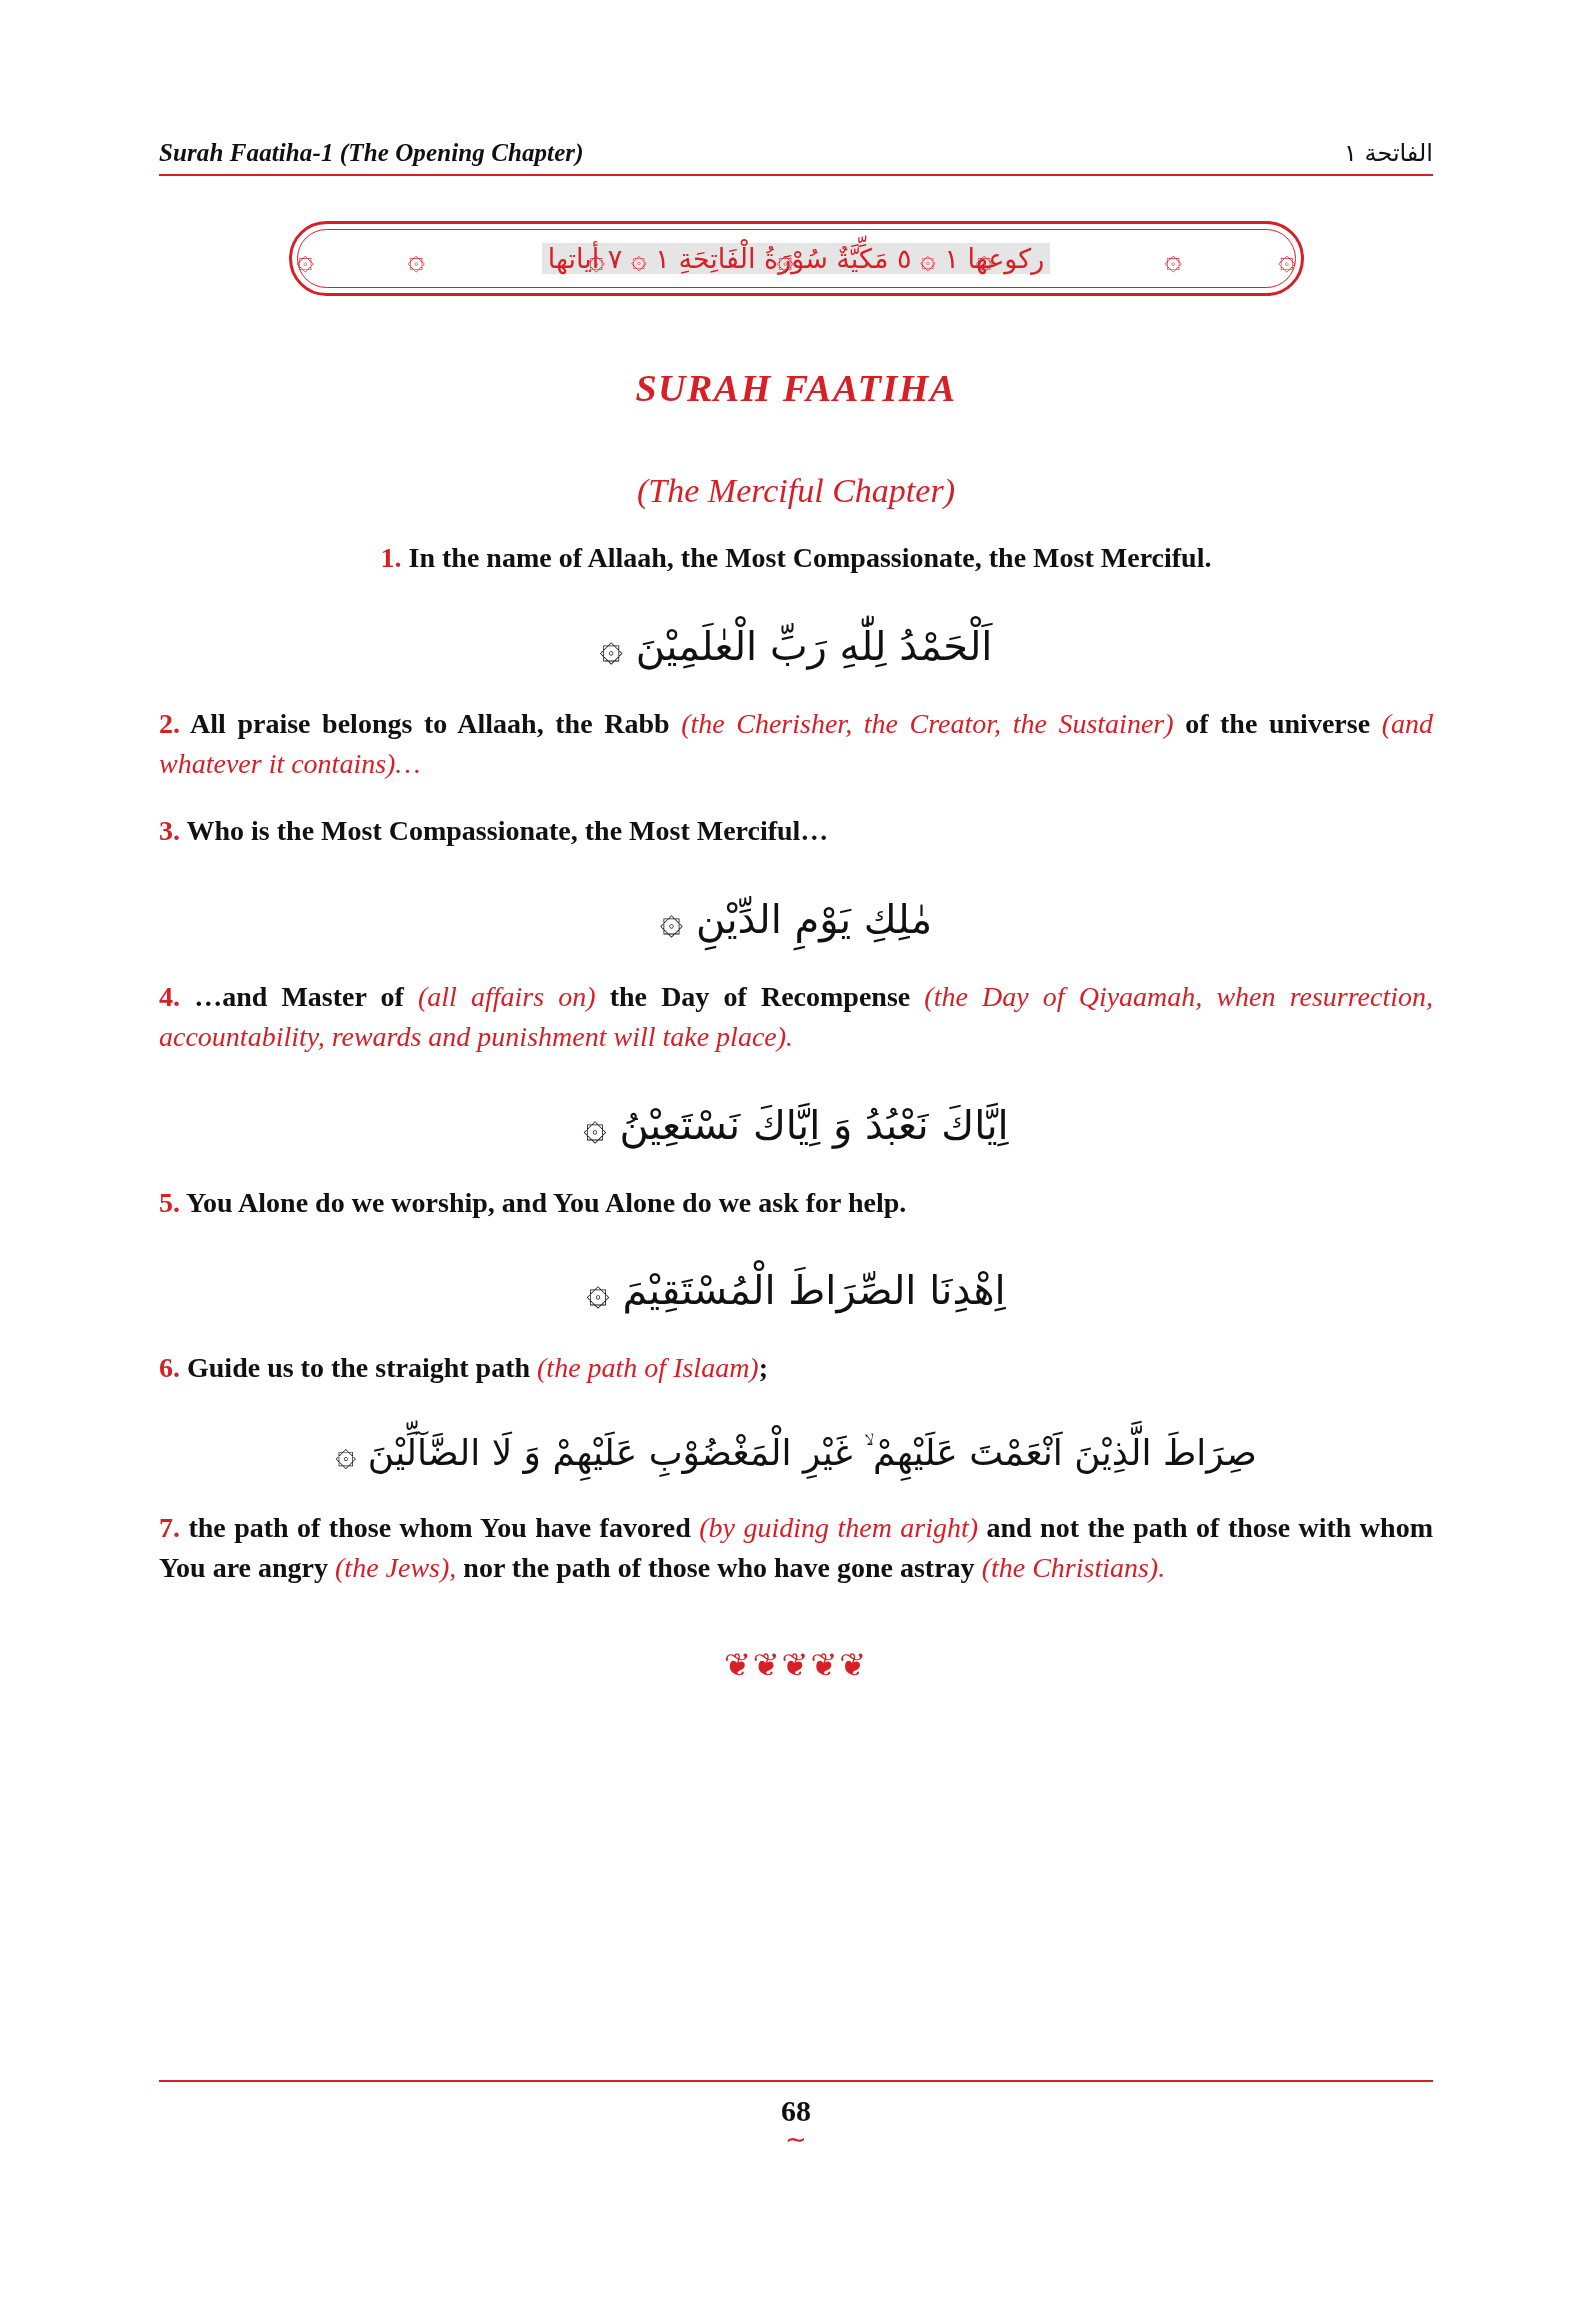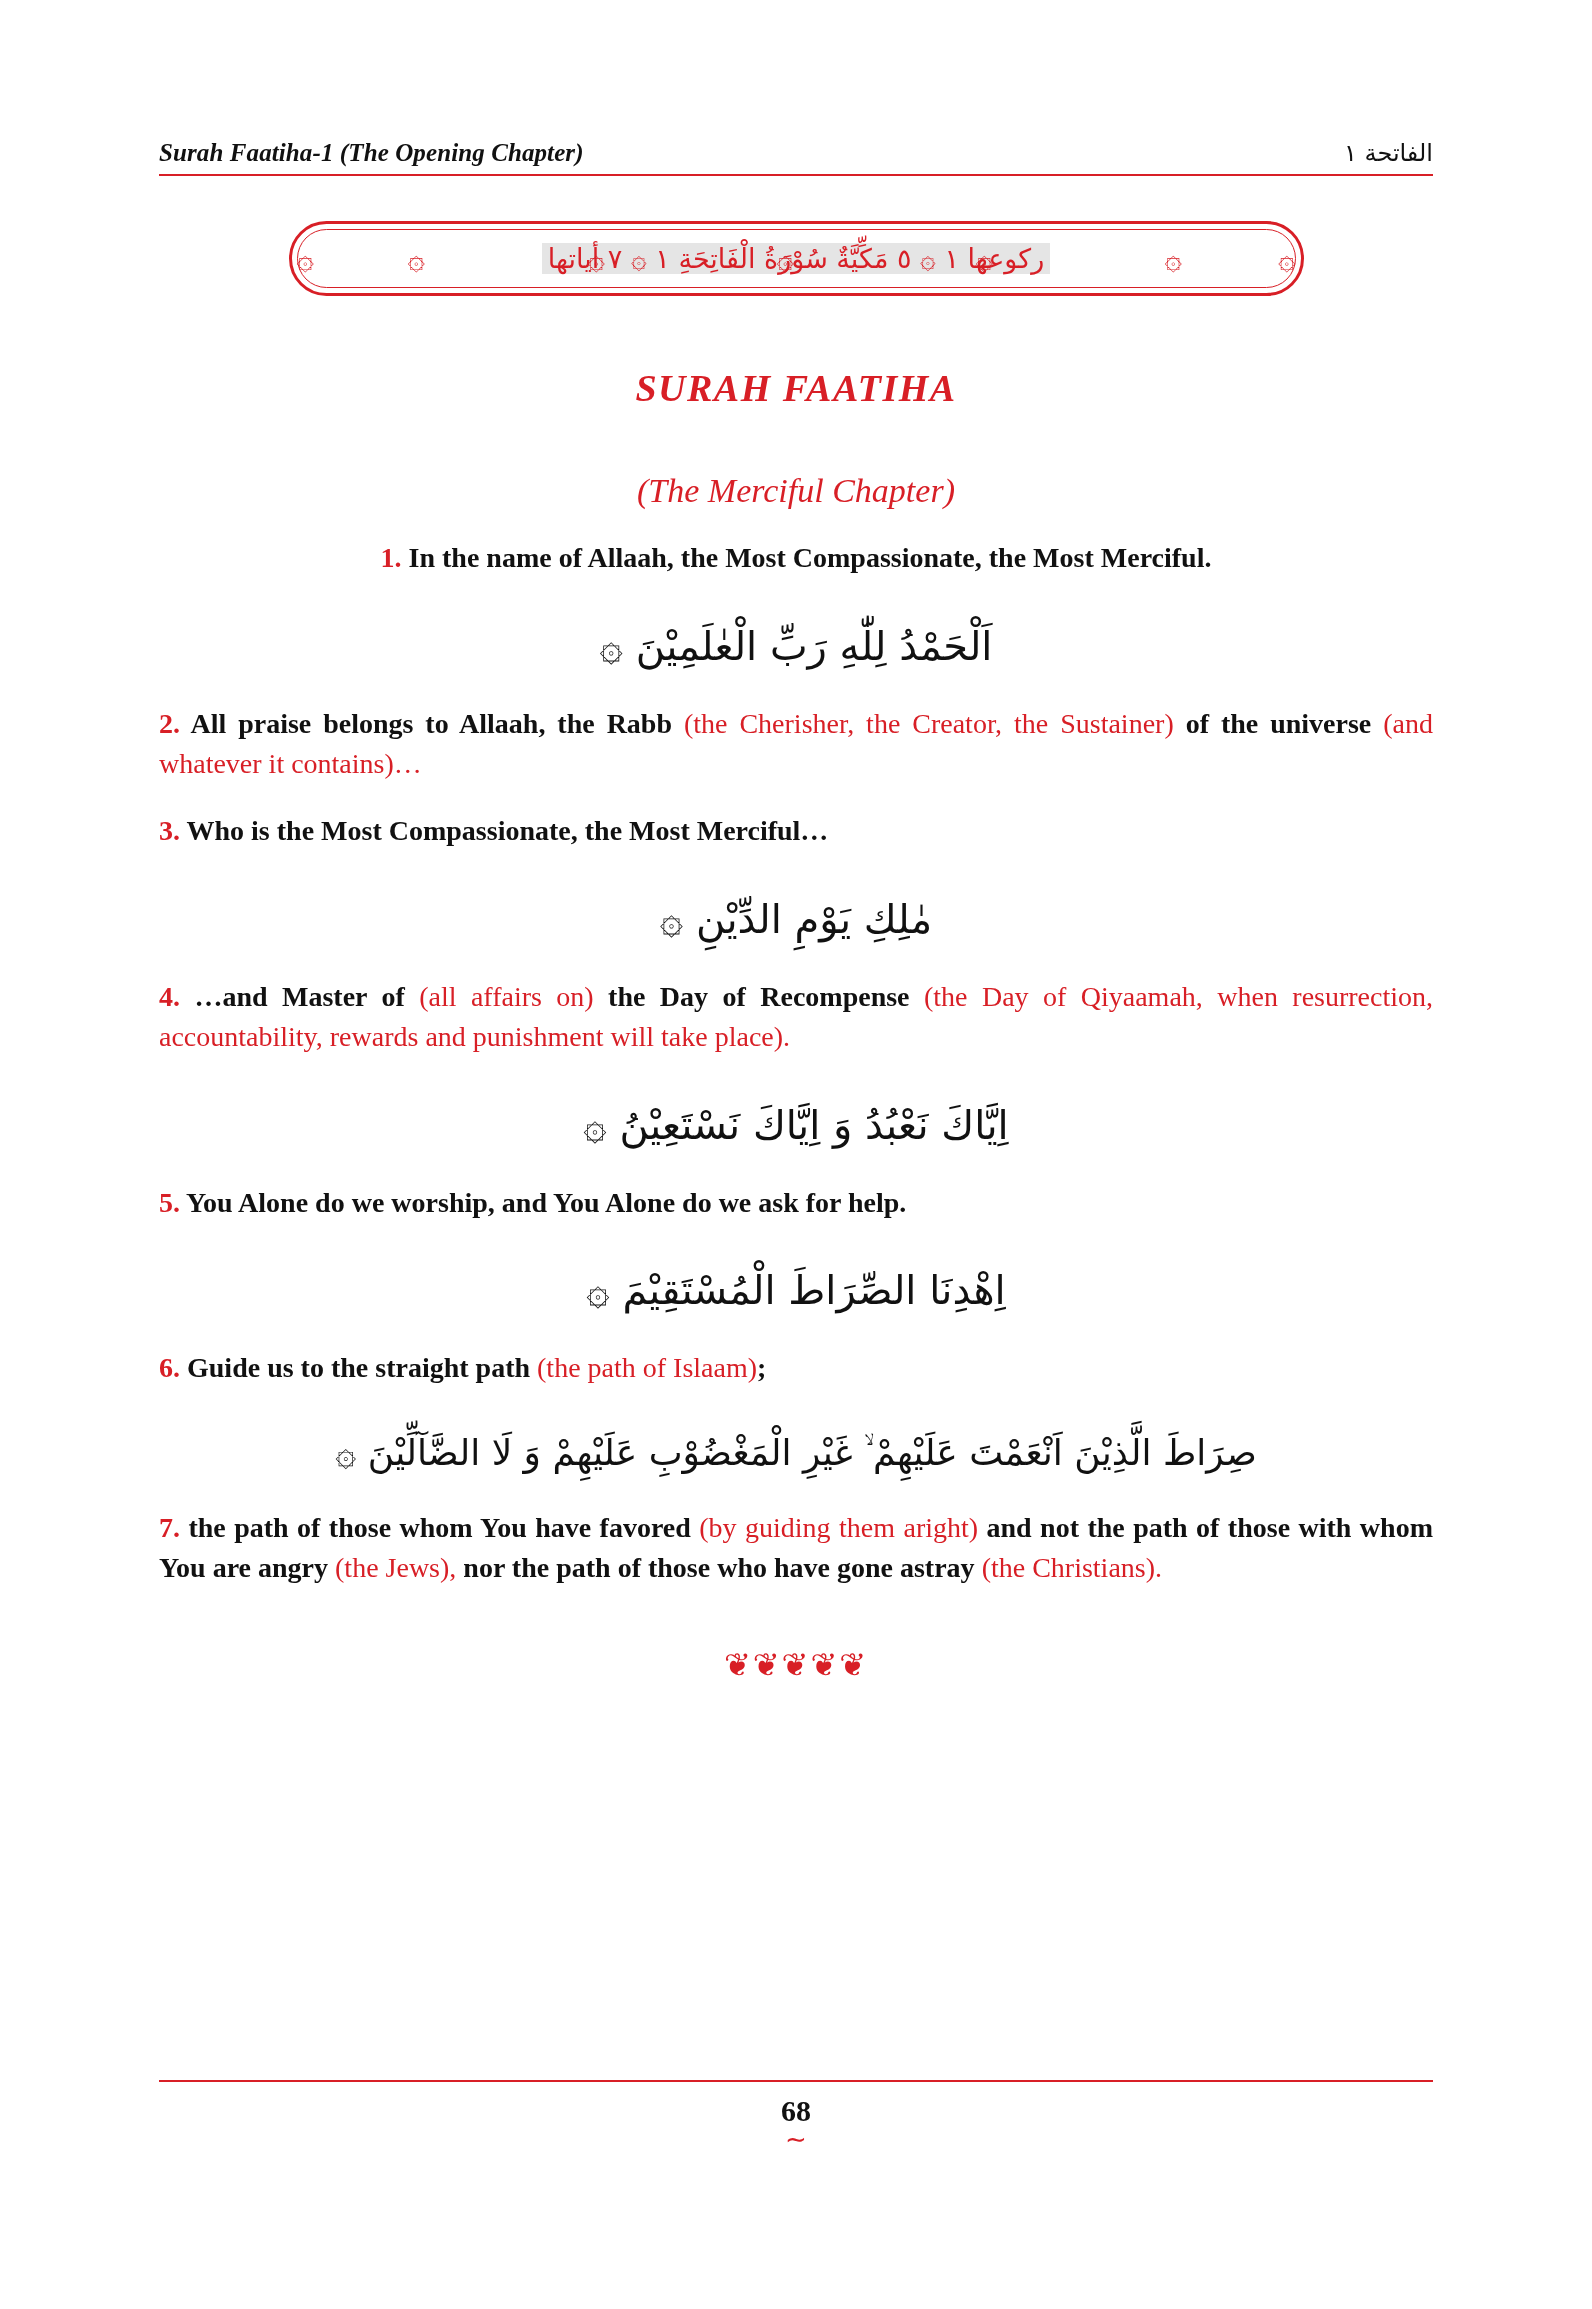--- a/index.html
+++ b/index.html
@@ -157,20 +157,21 @@
     color: #111111;
     font-weight: bold;
     text-align: justify;
   }
   .num {
     color: #d81f26;
     font-weight: bold;
   }
   .paren {
     color: #d81f26;
+    font-style: italic;
     font-weight: normal;
     margin-top: 16px;
   }
 
   .indent-center { text-align: center; }
 
   
   .end-ornament {
     margin-top: 58px;
     text-align: center;

